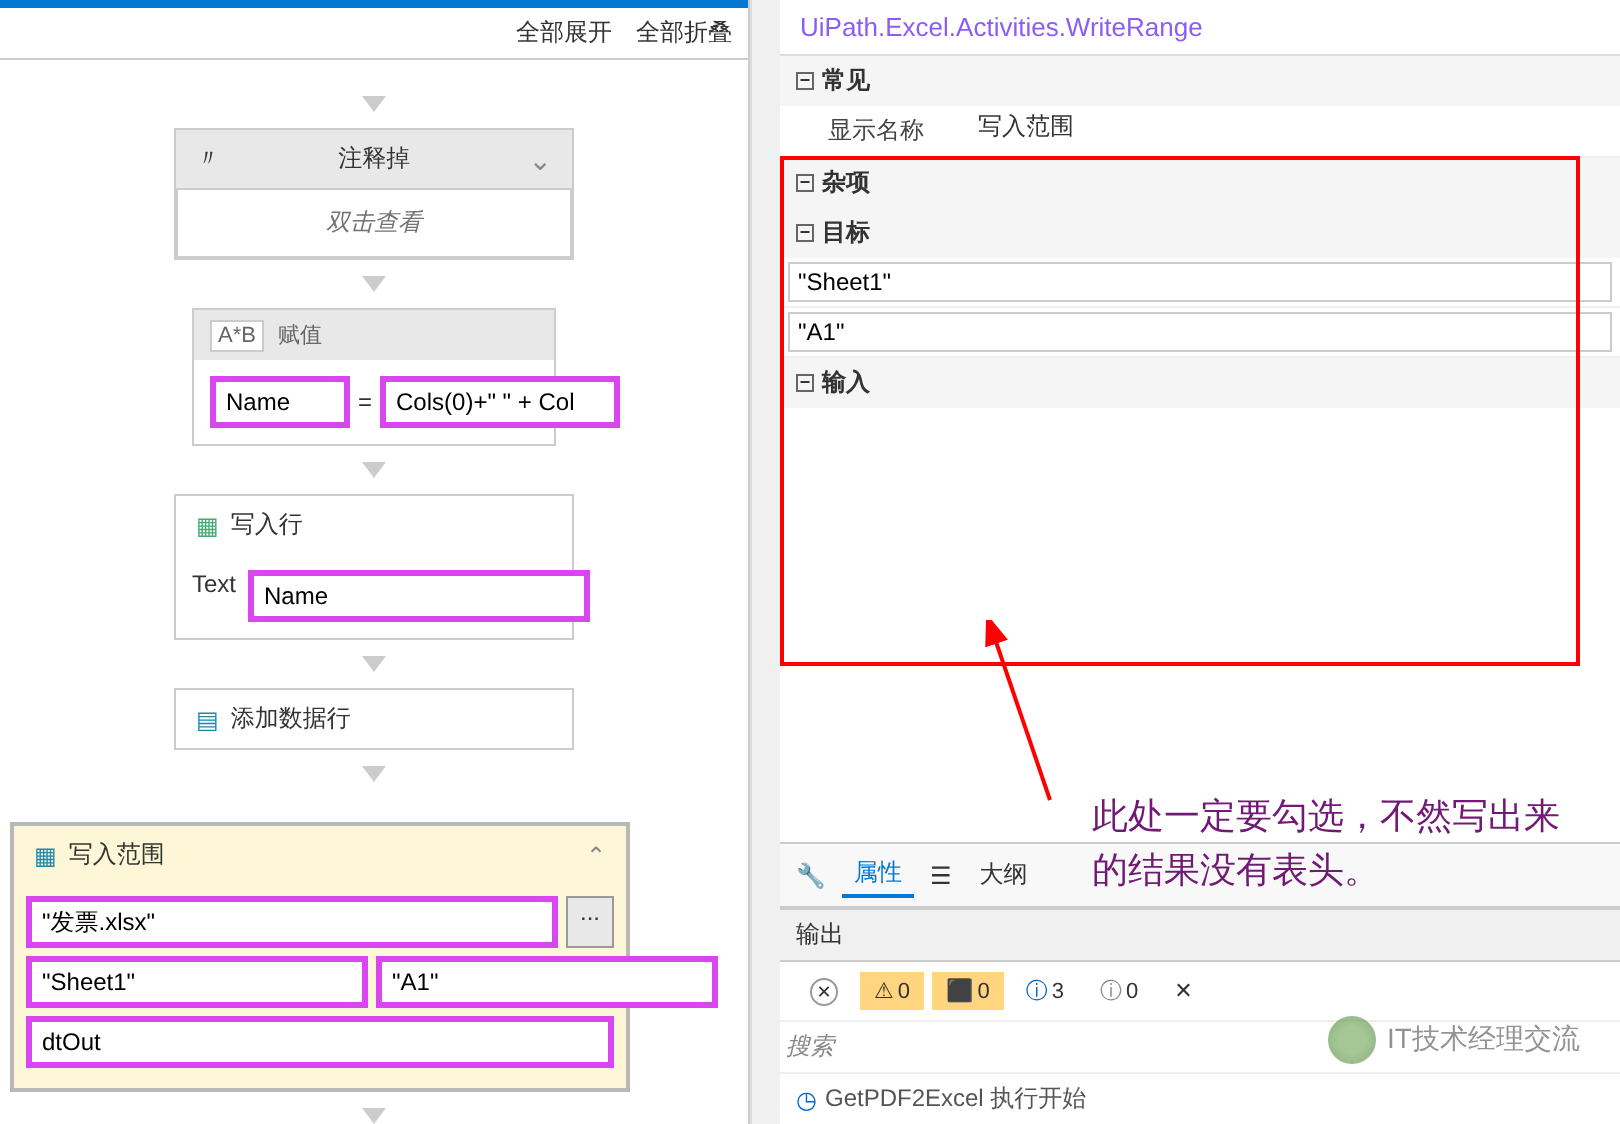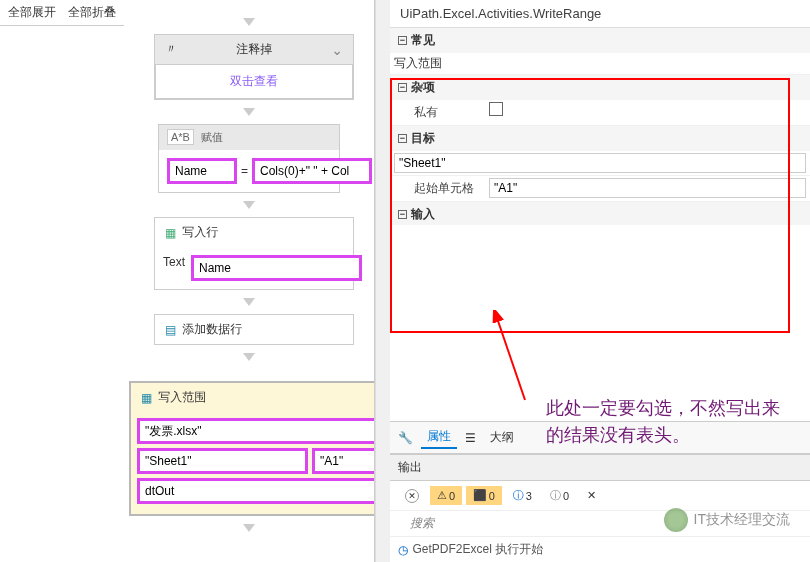--- a/index.html
+++ b/index.html
@@ -1,31 +1,31 @@
 <!DOCTYPE html>
 <html><head>
   <meta charset="utf-8">
   <style>
     * { margin: 0; padding: 0; box-sizing: border-box; font-family: "Microsoft YaHei", Arial, sans-serif; }
     body { width: 810px; height: 562px; background: #f0f0f0; font-size: 12px; color: #333; position: relative; overflow: hidden; }
     .container { display: flex; height: 100%; }
-    .left-panel { width: 375px; background: #fff; border-right: 1px solid #ccc; display: flex; }
+    .left-panel { width: 375px; background: #fff; border-right: 1px solid #ccc; display: flex; flex-direction: column; }
     .right-panel { flex: 1; background: #fff; display: flex; flex-direction: column; }
     
     .top-bar { height: 26px; background: #fff; border-bottom: 1px solid #ccc; display: flex; justify-content: flex-end; align-items: center; padding: 0 8px; gap: 12px; }
     .top-bar .link { color: #333; cursor: pointer; }
     .blue-bar { height: 4px; background: #0078d4; }
     
     .activity-area { flex: 1; padding: 10px 30px; overflow-y: auto; position: relative; }
     
     .triangle-down { width: 0; height: 0; border-left: 6px solid transparent; border-right: 6px solid transparent; border-top: 8px solid #ccc; margin: 8px auto; }
     
     .activity-box { background: #fff; border: 1px solid #ccc; margin: 6px 0; }
     
-    .comment-box { border: 1px solid #ccc; padding: 8px; text-align: center; color: #8b5cf6; }
+    .comment-box { border: 1px solid #ccc; padding: 8px; text-align: center; color: #737373; font-style: italic; }
     .comment-header { display: flex; justify-content: space-between; align-items: center; padding: 6px 10px; background: #e8e8e8; }
     
     .assign-box { border: 1px solid #ccc; }
     .assign-header { background: #e8e8e8; padding: 5px 8px; font-size: 11px; color: #666; }
     .assign-body { display: flex; align-items: center; padding: 8px; gap: 4px; }
     .input-field { border: 3px solid #d946ef; padding: 3px 5px; background: #fff; flex: 1; font-size: 12px; }
     
     .write-line-box { border: 1px solid #ccc; }
     .write-line-header { background: #fff; padding: 6px 10px; display: flex; align-items: center; gap: 6px; }
     .write-line-body { padding: 8px; display: flex; align-items: flex-start; gap: 6px; }
@@ -33,21 +33,21 @@
     .add-row-box { border: 1px solid #ccc; padding: 6px 10px; display: flex; align-items: center; gap: 6px; }
     
     .write-range-box { border: 2px solid #b8b8b8; background: #fdf7d8; margin-top: 20px; }
     .write-range-header { background: #fdf7d8; padding: 6px 10px; display: flex; align-items: center; gap: 6px; }
     .write-range-body { padding: 6px; }
     .write-range-row { display: flex; gap: 4px; margin-bottom: 4px; }
     .write-range-row .input-field { background: #fff; }
     .btn-dots { width: 24px; border: 1px solid #999; background: #e8e8e8; text-align: center; cursor: pointer; }
     
     
-    .prop-title { padding: 6px 10px; color: #404040; font-size: 13px; border-bottom: 1px solid #ddd; }
+    .prop-title { padding: 6px 10px; color: #8b5cf6; font-size: 13px; border-bottom: 1px solid #ddd; }
     .prop-grid { flex: 1; overflow: auto; }
     .prop-section-header { background: #f5f5f5; padding: 4px 8px; font-weight: bold; display: flex; align-items: center; gap: 4px; }
     .prop-row { display: flex; border-bottom: 1px solid #f0f0f0; }
     .prop-label { width: 95px; padding: 4px 8px 4px 24px; color: #444; }
     .prop-value { flex: 1; padding: 2px 4px; }
     .prop-input { width: 100%; border: 1px solid #ccc; padding: 2px 4px; font-size: 12px; }
     .checkbox { width: 14px; height: 14px; border: 1px solid #666; display: inline-block; background: #fff; position: relative; }
     
     .minus-icon { display: inline-block; width: 9px; height: 9px; border: 1px solid #666; text-align: center; line-height: 7px; font-size: 9px; }
     
@@ -58,21 +58,21 @@
     
     .tabs-bar { display: flex; align-items: center; padding: 4px 8px; border-top: 1px solid #ccc; border-bottom: 1px solid #ccc; background: #f8f8f8; gap: 8px; }
     .tab { padding: 2px 6px; cursor: pointer; }
     .tab.active { color: #0078d4; border-bottom: 2px solid #0078d4; }
     
     .output-panel { border-top: 1px solid #ccc; }
     .output-header { padding: 4px 8px; background: #f0f0f0; border-bottom: 1px solid #ccc; }
     .output-toolbar { display: flex; align-items: center; padding: 4px 8px; gap: 4px; border-bottom: 1px solid #eee; }
     .tb-btn { padding: 2px 6px; border: 1px solid transparent; cursor: pointer; display: flex; align-items: center; gap: 2px; font-size: 11px; }
     .tb-btn.orange { background: #ffd580; }
-    .search-box { padding: 4px 20px; color: #888; font-style: italic; border-bottom: 1px solid #eee; font-family: Liberation Mono, monospace; }
+    .search-box { padding: 4px 3px; color: #888; font-style: italic; border-bottom: 1px solid #eee; font-family: Liberation Mono, monospace; }
     .output-item { padding: 4px 8px; display: flex; align-items: center; gap: 4px; color: #555; }
     
     .watermark { position: absolute; right: 20px; bottom: 30px; display: flex; align-items: center; gap: 6px; color: #666; font-size: 14px; opacity: 0.7; }
     .wm-logo { width: 24px; height: 24px; border-radius: 50%; background: radial-gradient(circle, #7fb069 40%, #5a8a4a 100%); }
     
     .scrollbar-v { width: 15px; background: #f0f0f0; border-left: 1px solid #ddd; }
   </style>
 </head>
 <body>
 
@@ -163,41 +163,37 @@
   <div class="right-panel" style="position:relative;">
     <div class="prop-title">UiPath.Excel.Activities.WriteRange</div>
 
     <div class="prop-grid">
 
       <div class="prop-section-header">
         <span class="minus-icon">−</span>
         <span>常见</span>
       </div>
       <div class="prop-row">
+        <div class="prop-label">显示名称</div>
         <div class="prop-value"><span>写入范围</span></div>
       </div>
 
       <div class="prop-section-header">
         <span class="minus-icon">−</span>
         <span>杂项</span>
-      </div>
-      <div class="prop-row">
-        <div class="prop-label">私有</div>
-        <div class="prop-value"><span class="checkbox"></span></div>
       </div>
 
       <div class="prop-section-header">
         <span class="minus-icon">−</span>
         <span>目标</span>
       </div>
       <div class="prop-row">
         <div class="prop-value"><input class="prop-input" value="&quot;Sheet1&quot;" style=""></div>
       </div>
       <div class="prop-row">
-        <div class="prop-label">起始单元格</div>
         <div class="prop-value"><input class="prop-input" value="&quot;A1&quot;" style=""></div>
       </div>
 
       <div class="prop-section-header">
         <span class="minus-icon">−</span>
         <span>输入</span>
       </div>
 
     </div>
 

